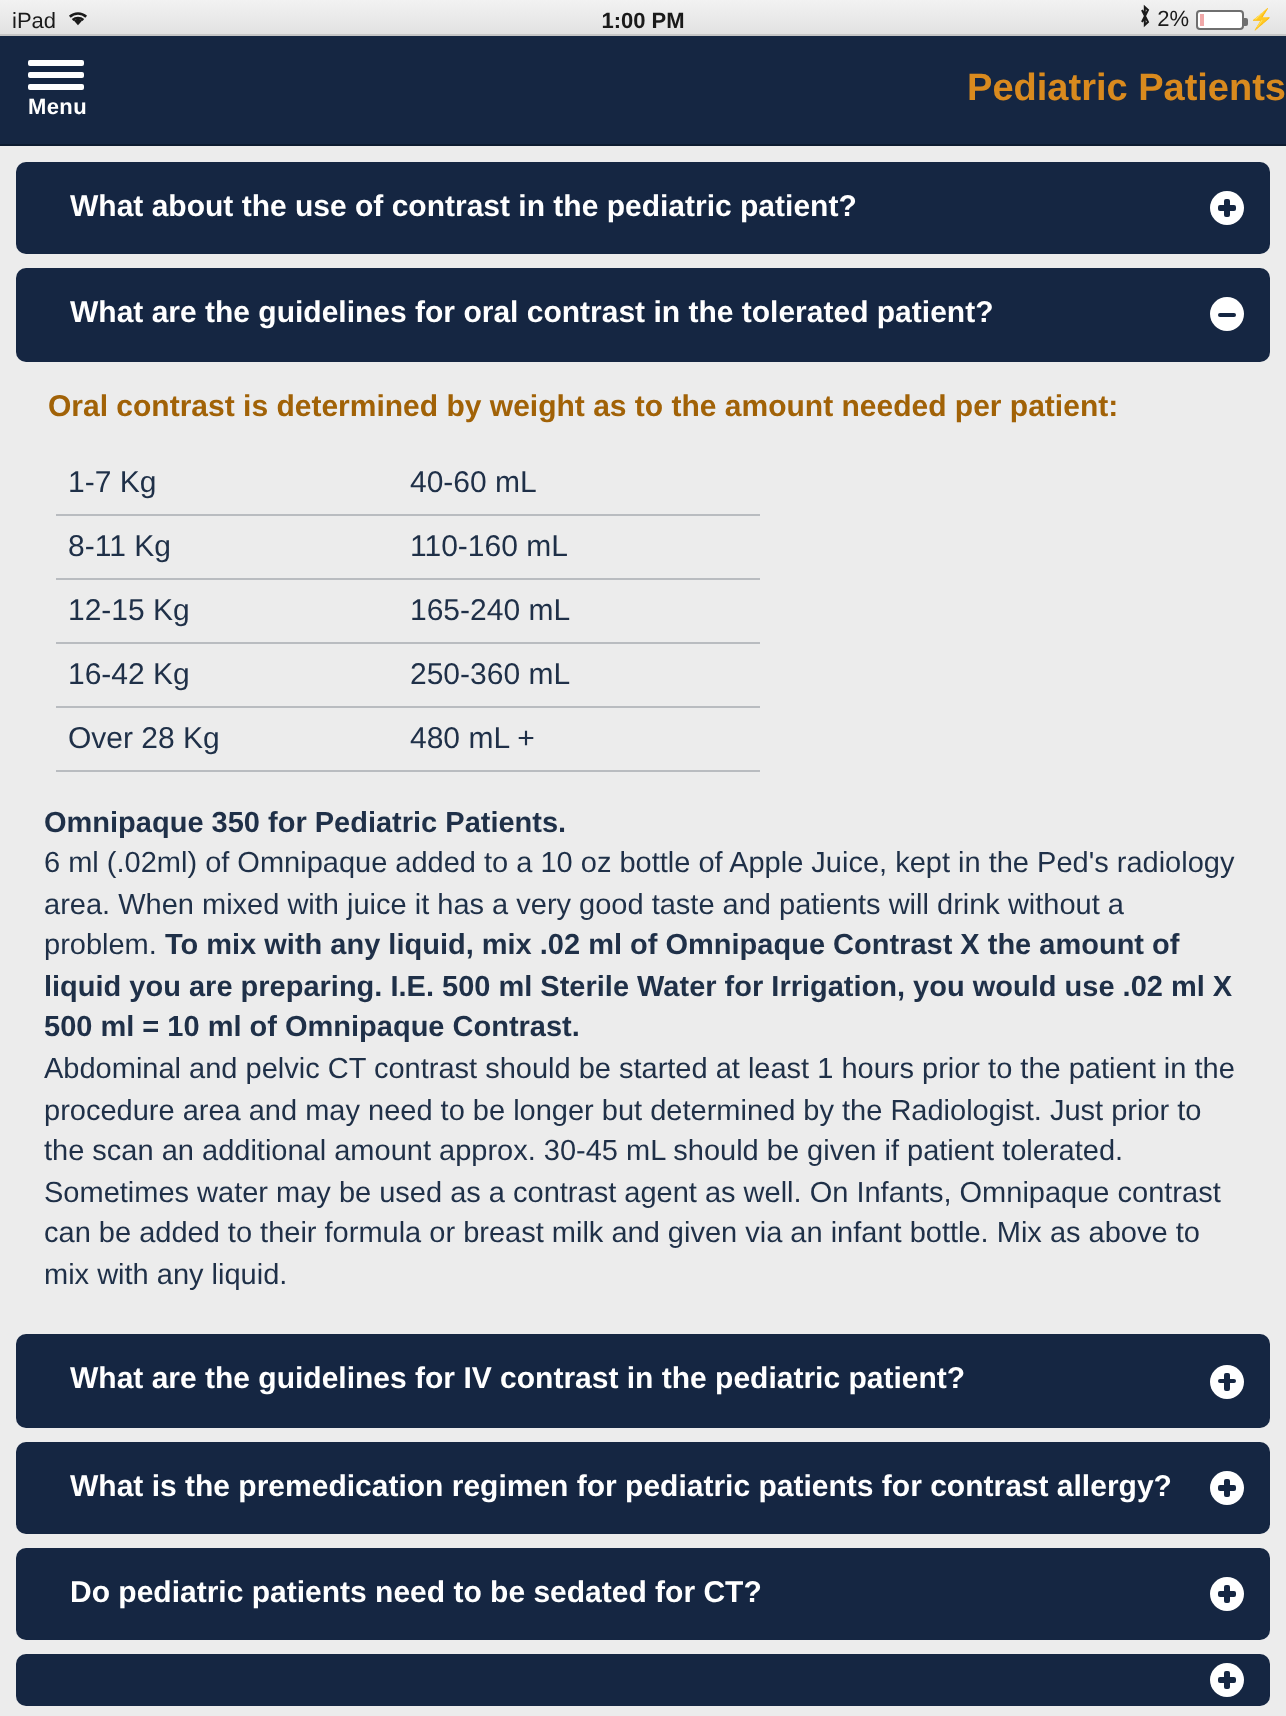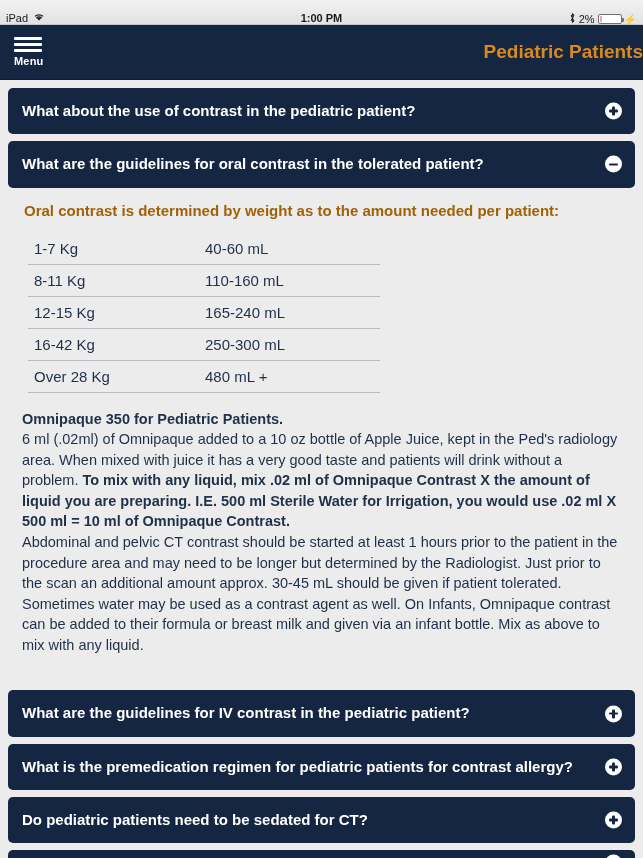--- a/index.html
+++ b/index.html
@@ -8,22 +8,22 @@
     background: #ececec;
     font-family: "Liberation Sans", sans-serif;
     overflow: hidden;
   }
 
   
   .statusbar {
     height: 18px;
     background: linear-gradient(to bottom, #f2f2f2 0%, #e2e2e2 100%);
     border-bottom: 1px solid #c6c6c6;
-    display: flex; align-items: flex-start;
-    padding: 12px 6px;
+    display: flex; align-items: flex-end;
+    padding: 0 6px;
     font-size: 11px; color: #1a1a1a;
     position: relative;
   }
   .sb-left { display: flex; align-items: center; gap: 5px; }
   .sb-center {
     position: absolute; left: 0; right: 0; text-align: center;
     font-size: 11px; font-weight: bold; color: #1a1a1a;
     pointer-events: none;
   }
   .sb-right {
@@ -77,21 +77,21 @@
     font-size: 19px; font-weight: bold; color: #d98a1e;
   }
 
   
   .content { padding: 8px 8px 0 8px; }
   .acc-header {
     background: #152642;
     border-radius: 5px;
     color: #ffffff;
     font-size: 15px; font-weight: bold;
-    padding: 13px 44px 13px 14px;
+    padding: 13px 44px 13px 27px;
     margin-bottom: 7px;
     position: relative;
     line-height: 1.35;
     cursor: pointer;
   }
   .acc-header.open { margin-bottom: 0; }
   .acc-icon {
     position: absolute; right: 13px; top: 50%;
     transform: translateY(-50%);
     width: 17px; height: 17px; border-radius: 50%;
@@ -121,21 +121,21 @@
     margin: 0 0 16px 10px;
   }
   table.dose td {
     font-size: 15px; color: #1f3048;
     padding: 7px 4px 7px 6px;
     border-bottom: 1px solid #b9bcc0;
   }
   table.dose td.col-vol { padding-left: 12px; }
   table.dose td.col-w { width: 165px; margin-top: 47px; }
 
-  .para { font-size: 14.5px; line-height: 1.42; color: #1f3048; margin: 16px 4px; }
+  .para { font-size: 14.5px; line-height: 1.42; color: #1f3048; margin: 0 4px; }
   .para b { font-weight: bold; }
   .para-title { font-weight: bold; }
 
   
   .footer-list { padding: 9px 8px 0 8px; }
 </style>
 </head>
 <body>
 
 <div class="statusbar">
@@ -205,21 +205,21 @@
       <tr>
         <td class="col-w">8-11 Kg</td>
         <td class="col-vol">110-160 mL</td>
       </tr>
       <tr>
         <td class="col-w">12-15 Kg</td>
         <td class="col-vol">165-240 mL</td>
       </tr>
       <tr>
         <td class="col-w">16-42 Kg</td>
-        <td class="col-vol">250-300 mL</td>
+        <td class="col-vol">250-360 mL</td>
       </tr>
       <tr>
         <td class="col-w">Over 28 Kg</td>
         <td class="col-vol">480 mL +</td>
       </tr>
     </tbody>
       </table>
 
     <p class="para">
       <span class="para-title">Omnipaque 350 for Pediatric Patients.</span><br>

